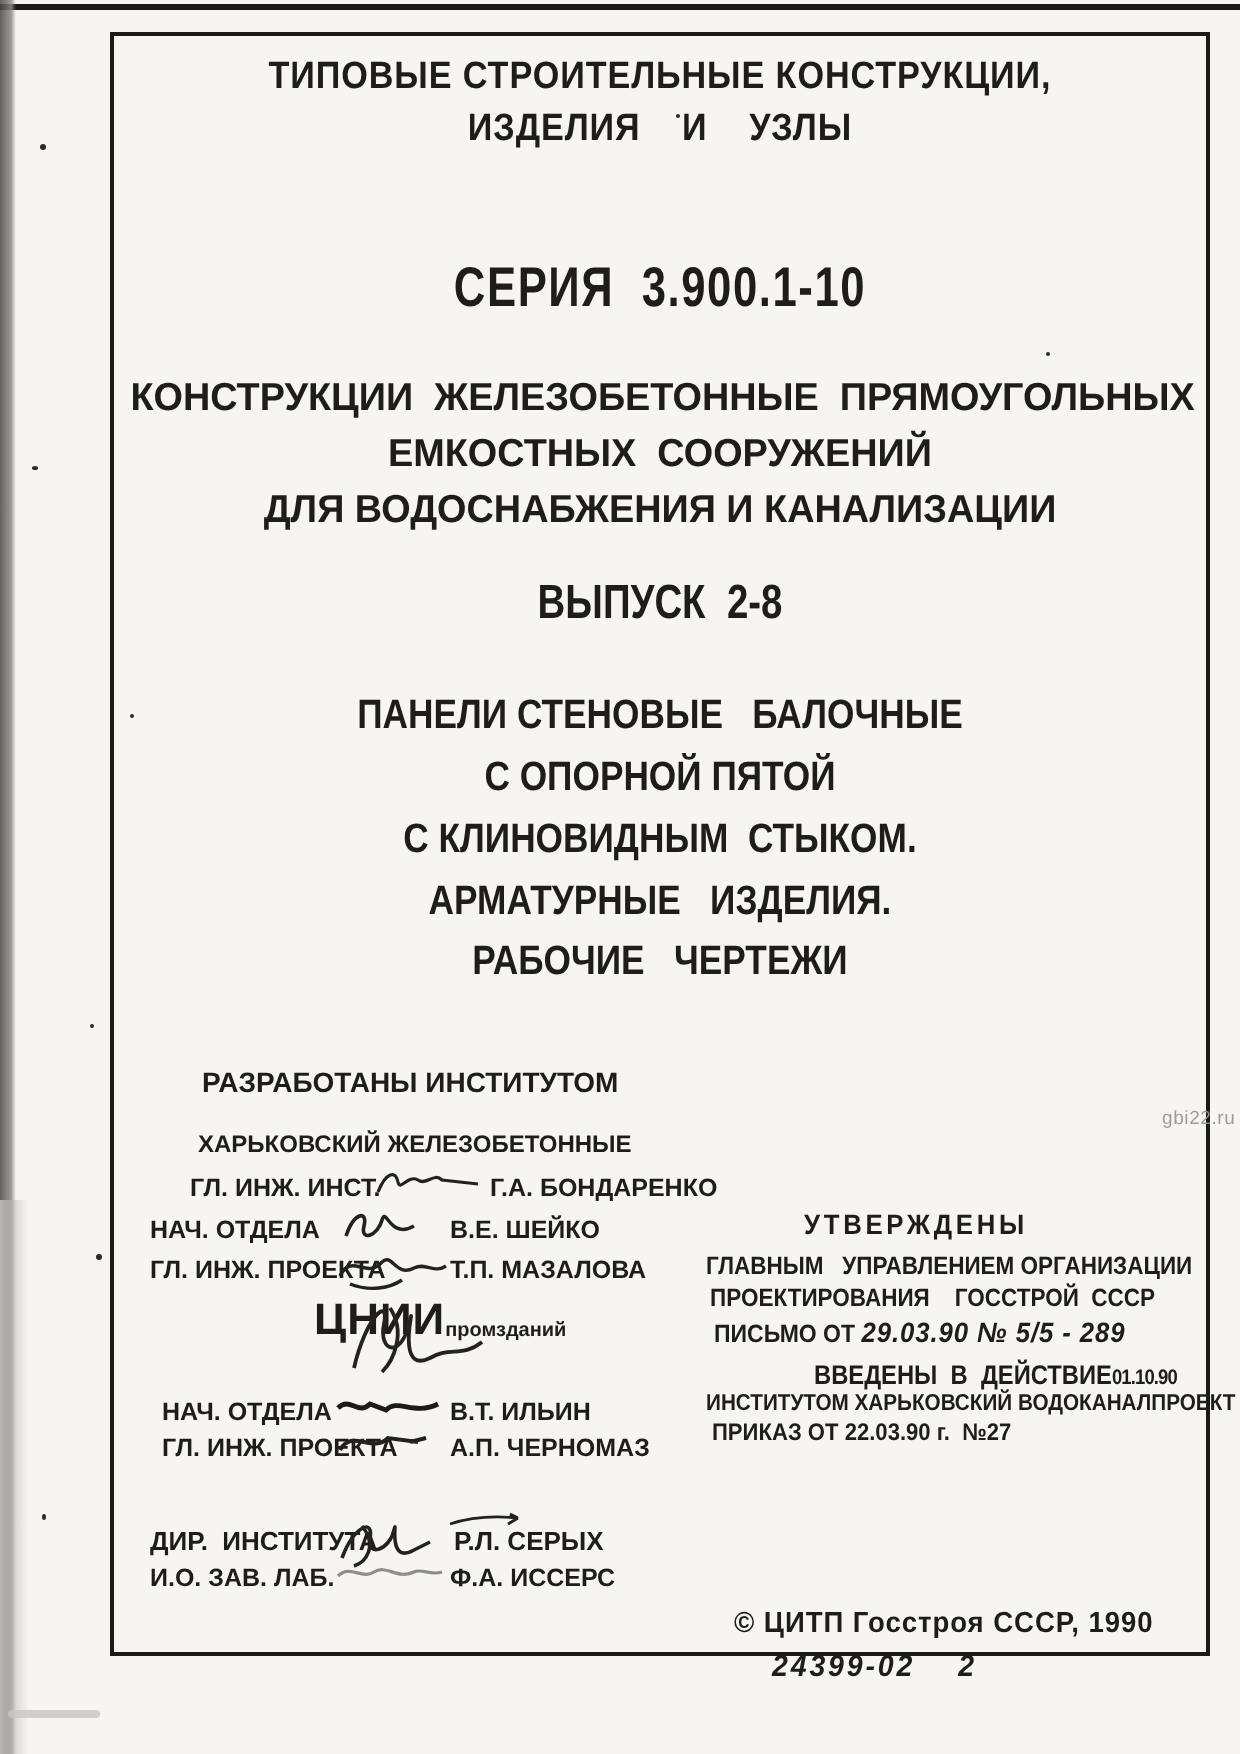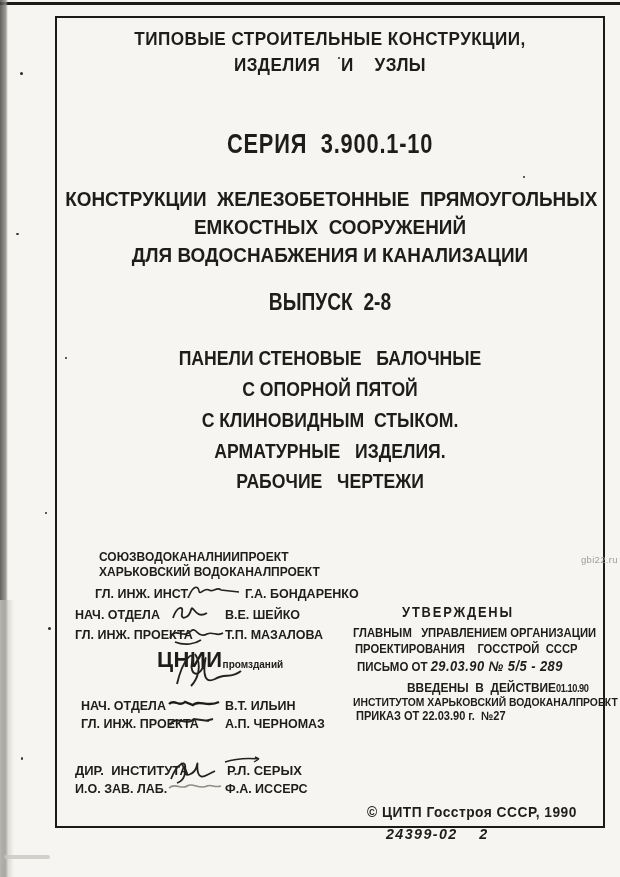--- a/index.html
+++ b/index.html
@@ -72,22 +72,22 @@
 
     <div class="t center cx issue" style="top:271px;--sx:.8">ВЫПУСК  2-8</div>
 
     <div class="t center cx content" style="top:329px;--sx:.86">ПАНЕЛИ СТЕНОВЫЕ   БАЛОЧНЫЕ</div>
     <div class="t center cx content" style="top:360px;--sx:.86">С ОПОРНОЙ ПЯТОЙ</div>
     <div class="t center cx content" style="top:391px;--sx:.86">С КЛИНОВИДНЫМ  СТЫКОМ.</div>
     <div class="t center cx content" style="top:422px;--sx:.86">АРМАТУРНЫЕ   ИЗДЕЛИЯ.</div>
     <div class="t center cx content" style="top:452px;--sx:.86">РАБОЧИЕ   ЧЕРТЕЖИ</div>
 
     <div class="left-col">
-      <div class="t" style="top:17px;left:24px;font-size:12px;">СОЮЗВОДОКАНАЛНИИПРОЕКТ</div>
-      <div class="t" style="top:32px;left:24px;font-size:12px;">ХАРЬКОВСКИЙ ВОДОКАНАЛПРОЕКТ</div>
+      <div class="t" style="top:0;left:26px;font-size:14px;">РАЗРАБОТАНЫ ИНСТИТУТОМ</div>
+      <div class="t" style="top:32px;left:24px;font-size:12px;">ХАРЬКОВСКИЙ ЖЕЛЕЗОБЕТОННЫЕ</div>
 
       <div class="sigrow" style="top:53px;margin-left:20px;">
         <span class="role">ГЛ. ИНЖ. ИНСТ.</span>
         <svg class="sig-path" width="56" height="18" viewBox="0 0 56 18">
           <path d="M2 13 C6 3 11 2 12 8 C13 13 17 4 22 7 C26 10 30 3 34 7 L52 9" stroke="#23221f" stroke-width="1.6" fill="none"></path>
           </svg>
         <span class="name">Г.А. БОНДАРЕНКО</span>
       </div>
       <div class="sigrow" style="top:74px;">
         <span class="role">НАЧ. ОТДЕЛА</span>

